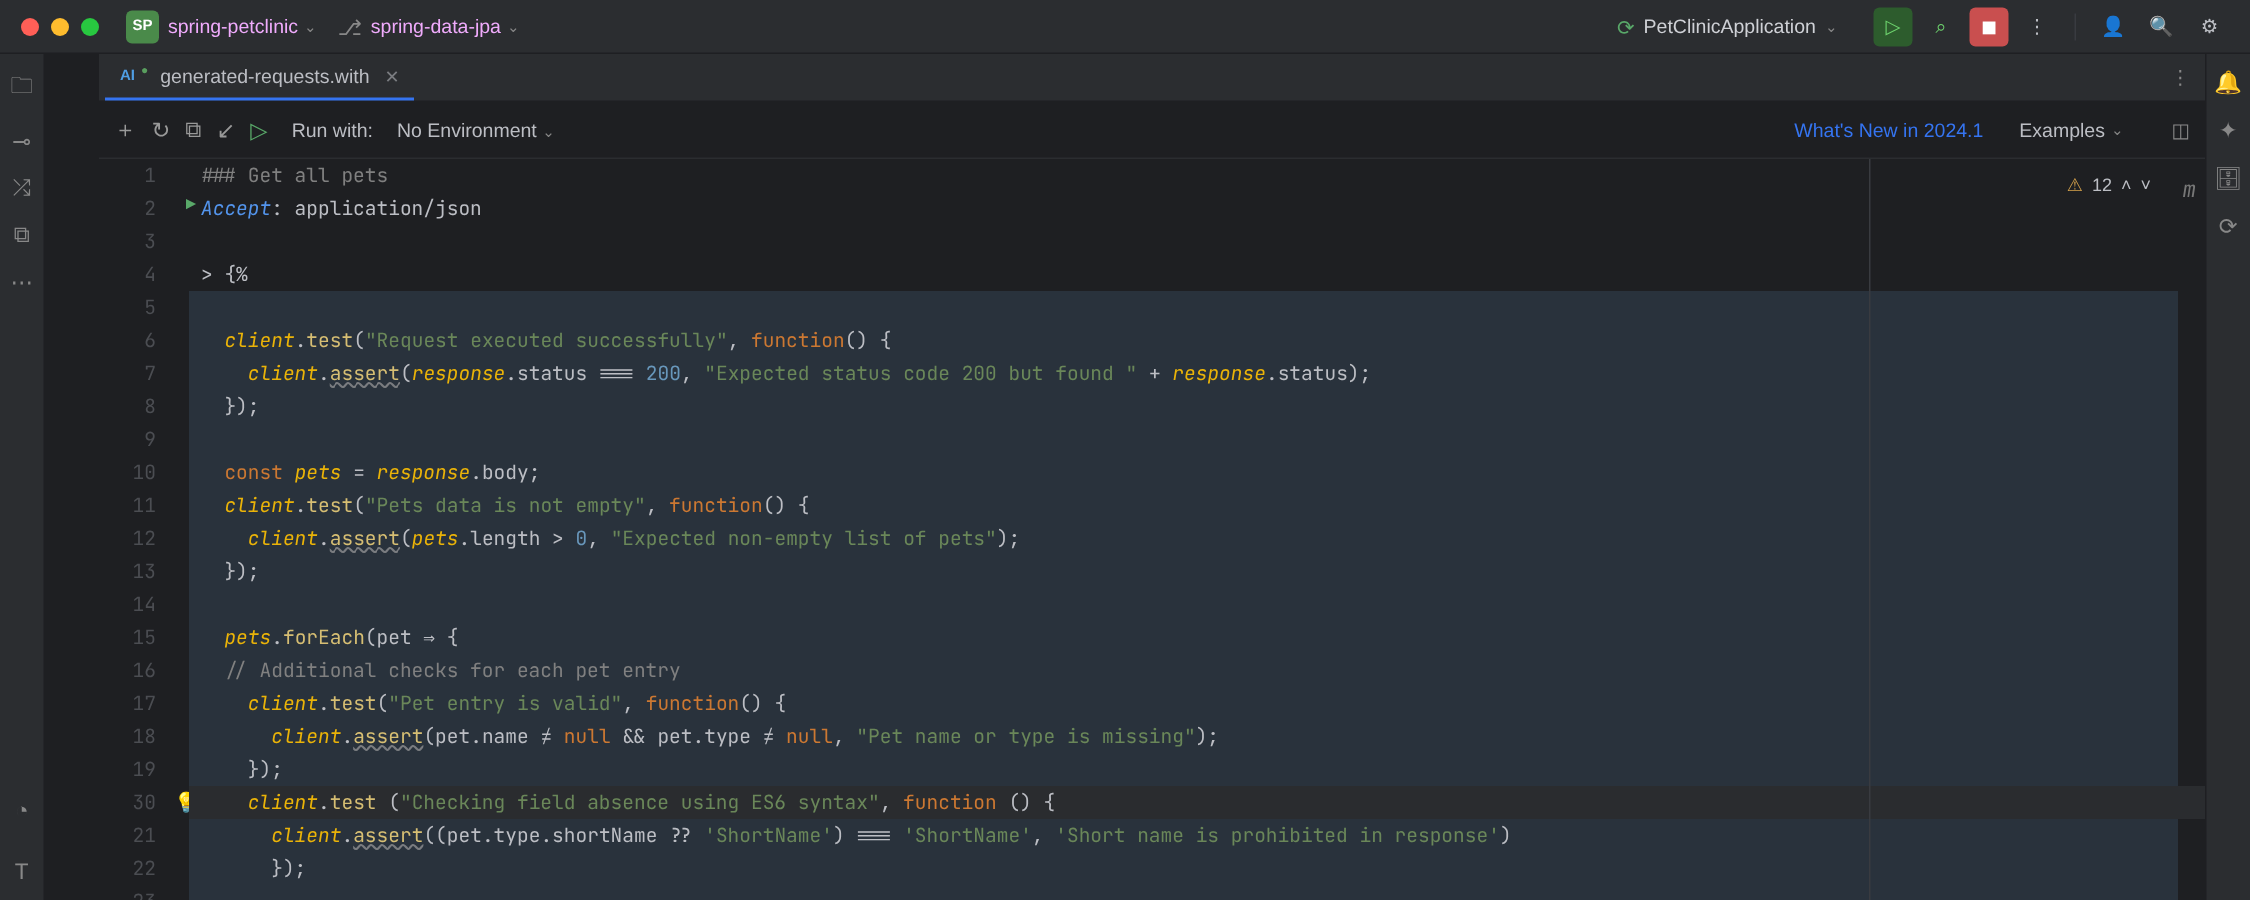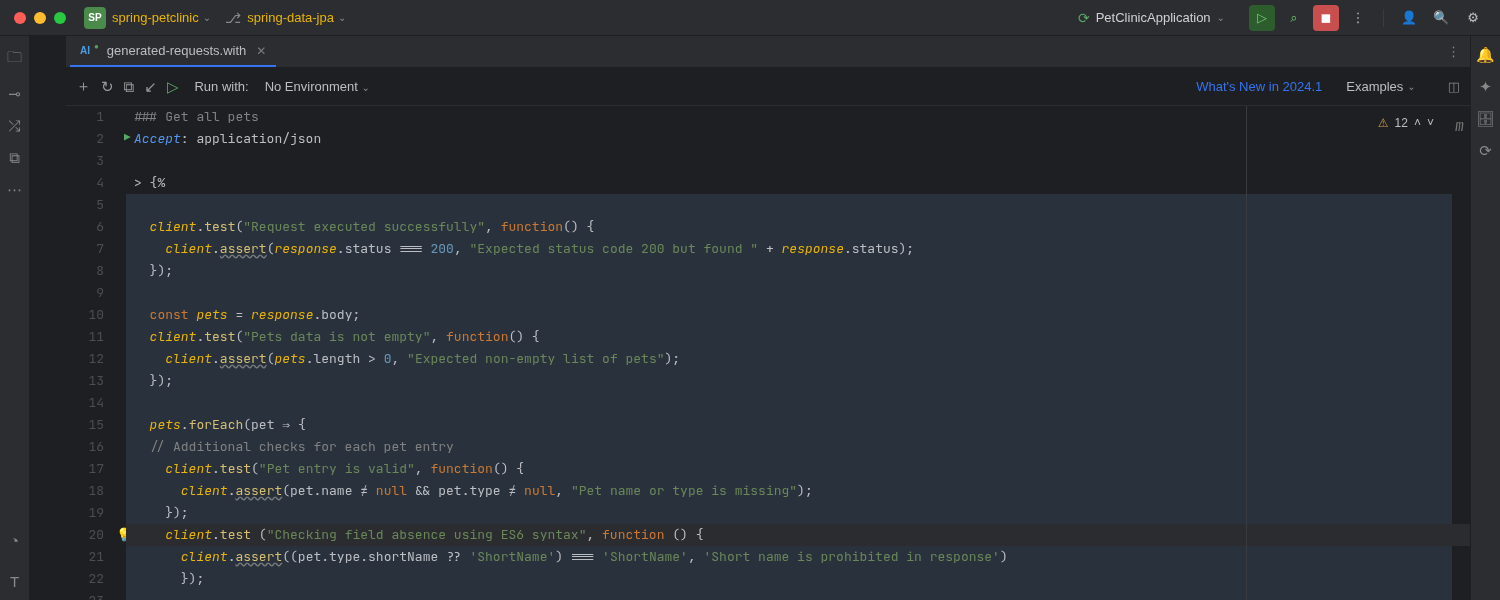--- a/index.html
+++ b/index.html
@@ -2,21 +2,21 @@
 <html><head>
 <meta charset="utf-8">
 <style>
 * { margin:0; padding:0; box-sizing:border-box; }
 body { font-family:-apple-system,BlinkMacSystemFont,"Segoe UI",sans-serif; background:#1e1f22; color:#bcbec4; overflow:hidden; width:1500px; height:600px; font-size:13px; }
 .titlebar { height:36px; background:#2b2d30; display:flex; align-items:center; padding:0 14px; border-bottom:1px solid #1e1f22; }
 .traffic { display:flex; gap:8px; margin-right:18px; }
 .dot { width:12px; height:12px; border-radius:50%; }
 .dot.red{background:#ff5f57;} .dot.yellow{background:#febc2e;} .dot.green{background:#28c840;}
 .proj-badge { background:#4a8a4a; color:#fff; width:22px; height:22px; border-radius:4px; display:flex; align-items:center; justify-content:center; font-size:10px; font-weight:bold; margin-right:6px; }
-.proj-name { color:#eab308; font-size:13px; margin-right:4px; }
+.proj-name { color:#f0abfc; font-size:13px; margin-right:4px; }
 .chev { color:#888; margin-right:14px; font-size:10px; }
 .branch-ico { color:#888; margin-right:6px; font-size:14px; }
 .spacer { flex:1; }
 .run-cfg { display:flex; align-items:center; gap:6px; color:#cfd1d6; margin-right:10px; }
 .run-ico { color:#59a869; font-size:14px; }
 .tb-btn { width:26px; height:26px; display:flex; align-items:center; justify-content:center; border-radius:4px; color:#bcbec4; cursor:pointer; }
 .tb-btn.green{background:#2d5c2d;color:#6dd36d;} .tb-btn.dbg{color:#6dd36d;} .tb-btn.stop{background:#c94f4f;color:#fff;}
 .tb-right { display:flex; align-items:center; gap:6px; }
 .tb-sep { width:1px; height:18px; background:#393b40; margin:0 6px; }
 
@@ -160,21 +160,21 @@
           <div class="ln">10</div>
           <div class="ln">11</div>
           <div class="ln">12</div>
         <div class="ln">13</div>
           <div class="ln">14</div>
           <div class="ln">15</div>
           <div class="ln">16</div>
         <div class="ln">17</div>
           <div class="ln">18</div>
           <div class="ln">19</div>
-          <div class="ln">20</div>
+          <div class="ln">30</div>
         <div class="ln">21</div>
           <div class="ln">22</div>
           <div class="ln">23</div>
         <span class="run-tri" style="top:24px">▶</span>
         <span class="bulb" style="top:420px">💡</span>
       </div>
 
       <div class="code">
         <div class="hl-block" style="top:88px;height:418px"></div>
         <div class="vline" style="left:1120px"></div>

